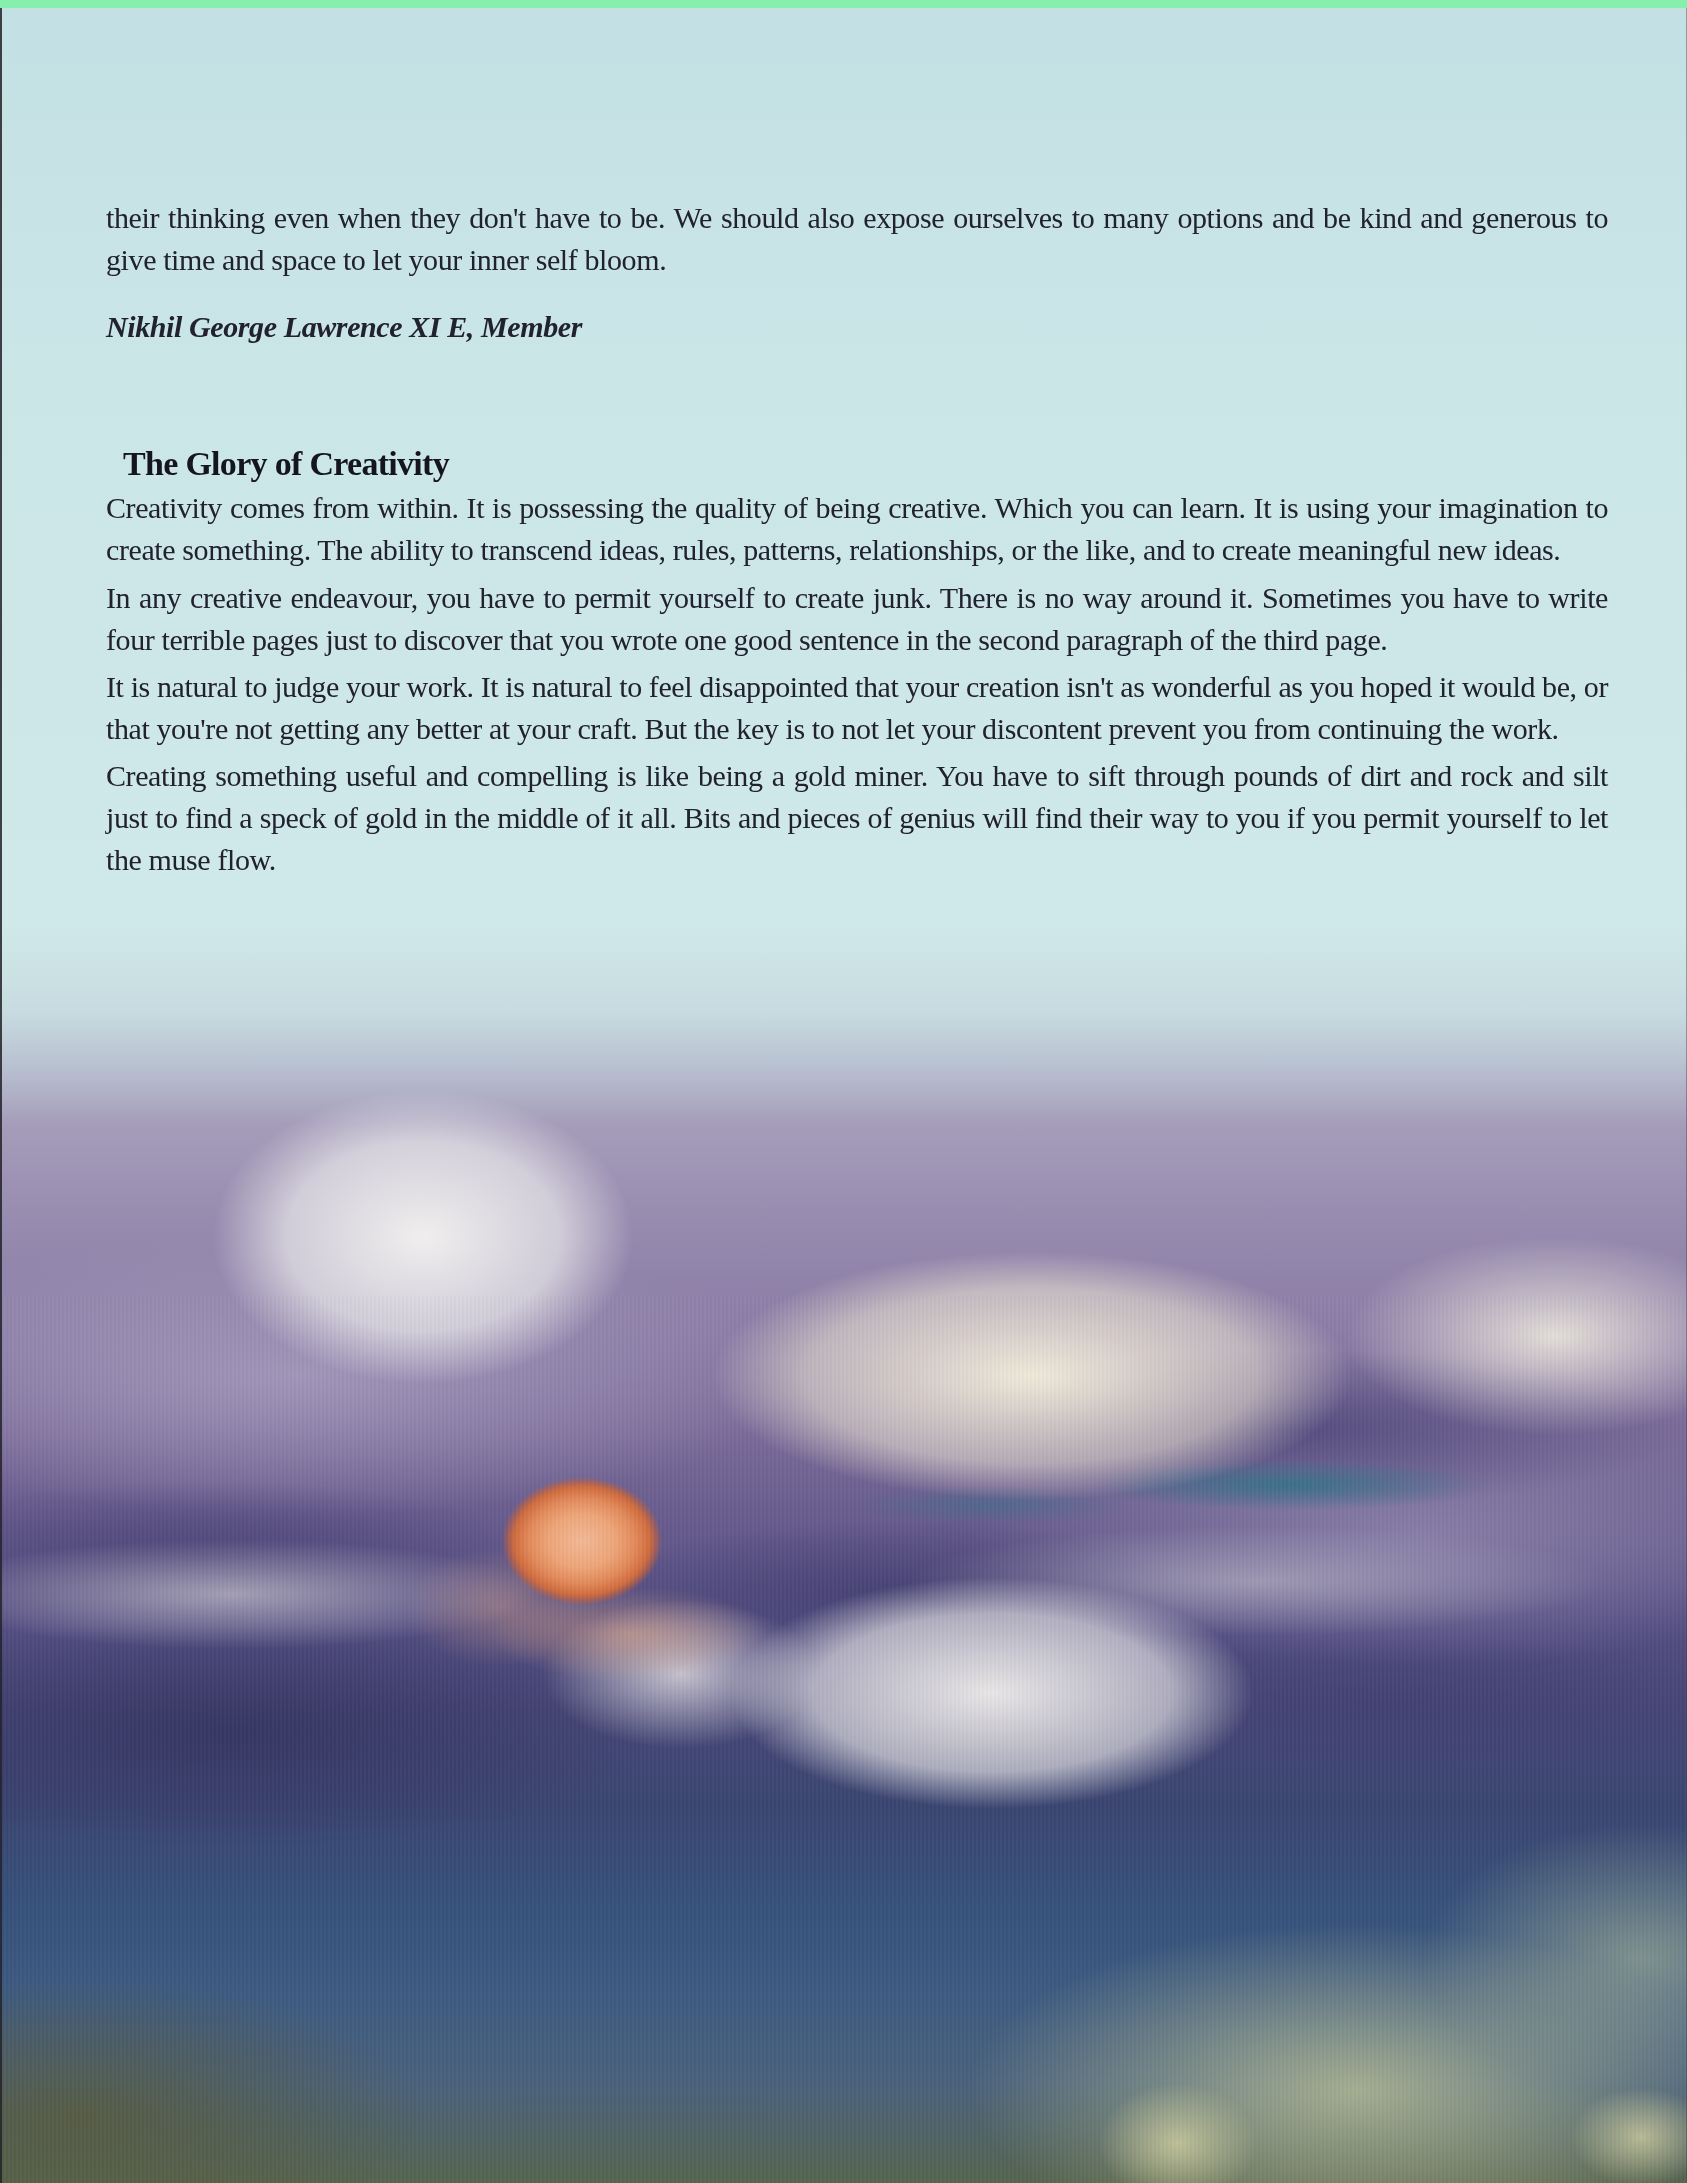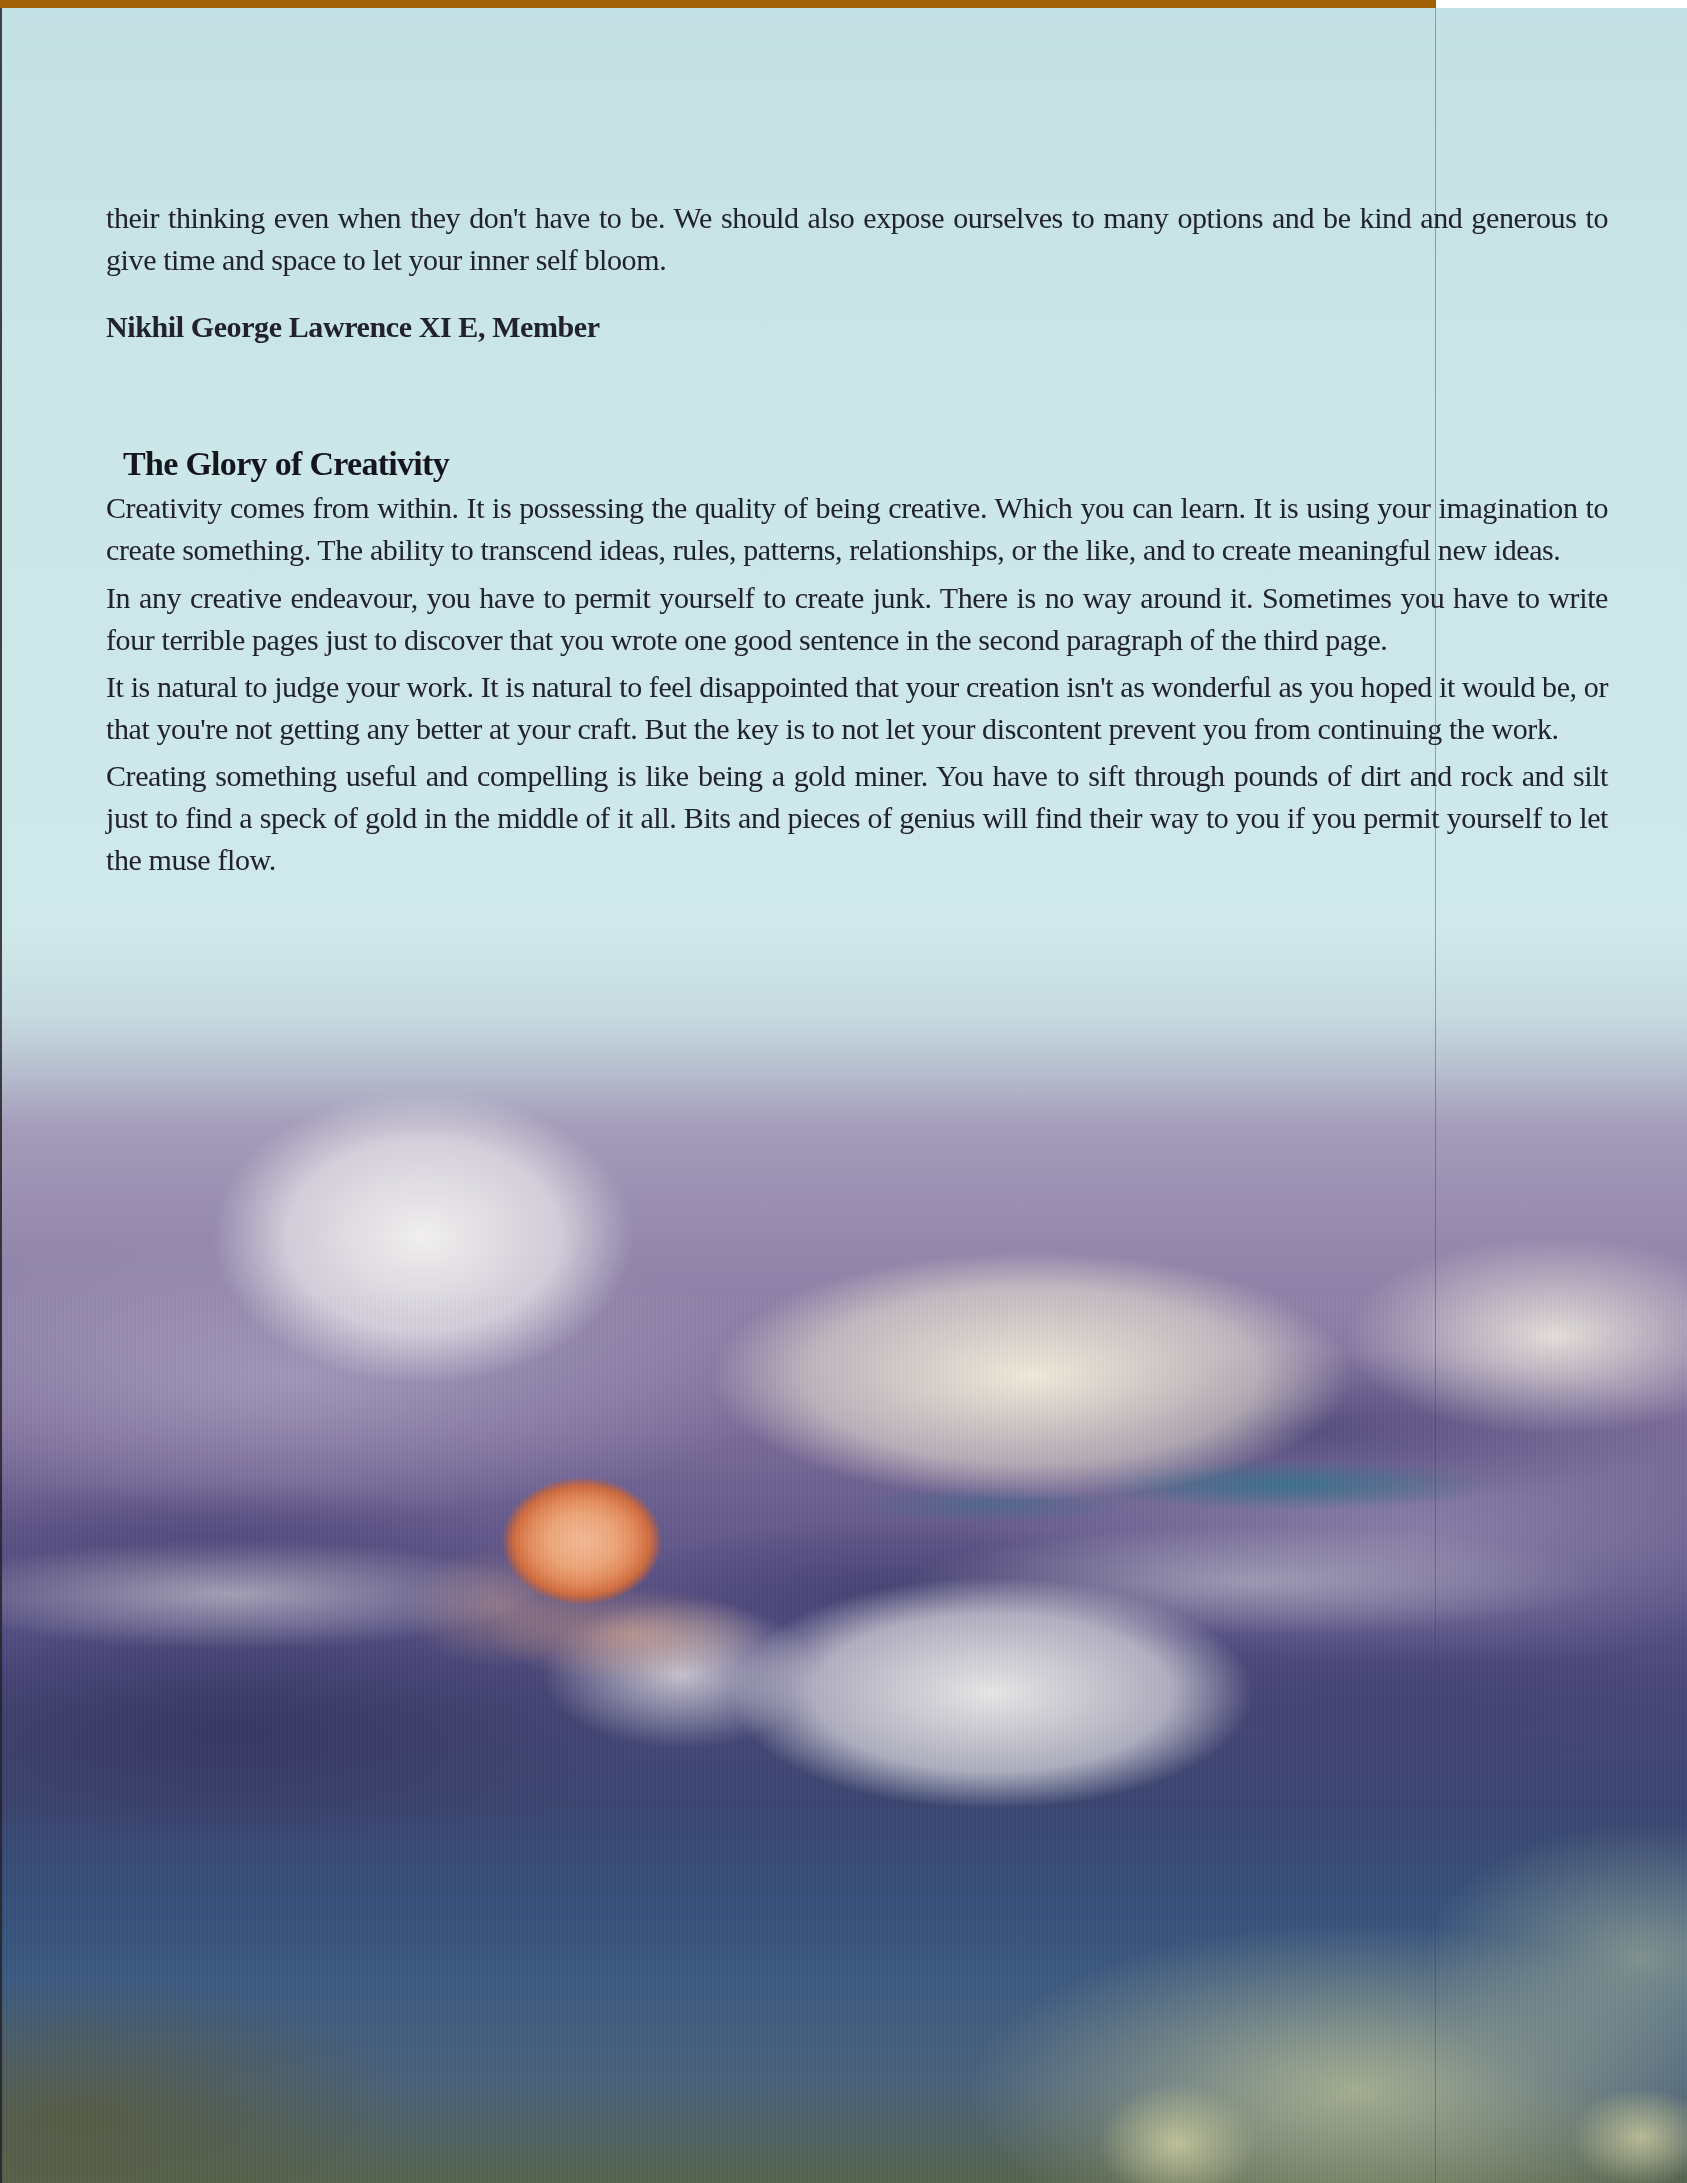--- a/index.html
+++ b/index.html
@@ -1,17 +1,17 @@
 <!DOCTYPE html>
 <html style="font-size:10.6px"><head>
 <meta charset="utf-8">
 <style>
   html,body{margin:0;padding:0;}
   body{width:1687px;height:2183px;background:#ffffff;overflow:hidden;}
-  .page{position:relative;width:1436px;height:2183px;background:#a16207;
+  .page{position:relative;width:1687px;height:2183px;background:#86efac;
         font-family:"Liberation Serif","DejaVu Serif",serif;color:#21212f;}
   .paper{position:absolute;left:0;top:8px;width:1687px;height:2175px;
          background:linear-gradient(180deg,#c3e0e4 0%,#cbe6e7 18%,#cfe8e9 40%,#d3eaea 60%,#d0e8e9 100%);}
   .scan-edge-left{position:absolute;left:0;top:8px;width:2px;height:2175px;background:rgba(35,35,40,0.85);z-index:40;}
   .scan-edge-right{position:absolute;right:0;top:8px;width:1.3px;height:2175px;background:rgba(70,70,75,0.45);z-index:40;}
 
   
   .painting{position:absolute;left:0;top:926px;width:1687px;height:1257px;overflow:hidden;}
   .painting-art{position:absolute;left:0;top:0;width:1687px;height:1257px;
     background:
@@ -52,21 +52,21 @@
     background:repeating-linear-gradient(90deg,rgba(255,255,255,0.05) 0 2px,rgba(20,20,30,0.04) 2px 4px);}
   .painting-fade{position:absolute;left:0;top:0;width:1687px;height:198px;
     background:linear-gradient(180deg,#cfe8e9 0%,rgba(207,232,233,0.75) 45%,rgba(207,232,233,0) 100%);}
 
   
   .content{position:absolute;left:106px;top:0;width:1502px;z-index:20;}
   .content p{margin:0;font-size:30px;line-height:42px;letter-spacing:-0.4px;
              text-align:justify;color:#21212f;}
   .p-first{margin-top:197px !important;}
   .gap-big{margin-top:83px !important;}
-  .signature{margin-top:25px !important;font-weight:bold;text-align:right;}
+  .signature{margin-top:25px !important;font-weight:bold;font-style:italic;text-align:right;}
   .article-title{margin:97px 0 0 17px;font-size:34px;line-height:37px;font-weight:bold;
                  letter-spacing:-0.7px;color:#15151f;}
   .p-quote{margin-top:21px !important;}
   .p-body{margin-top:5.3px !important;}
   .signature2{margin-top:6.6px !important;font-weight:bold;font-style:italic;text-align:left !important;}
 </style>
 </head>
 <body>
 
 <div class="page">

